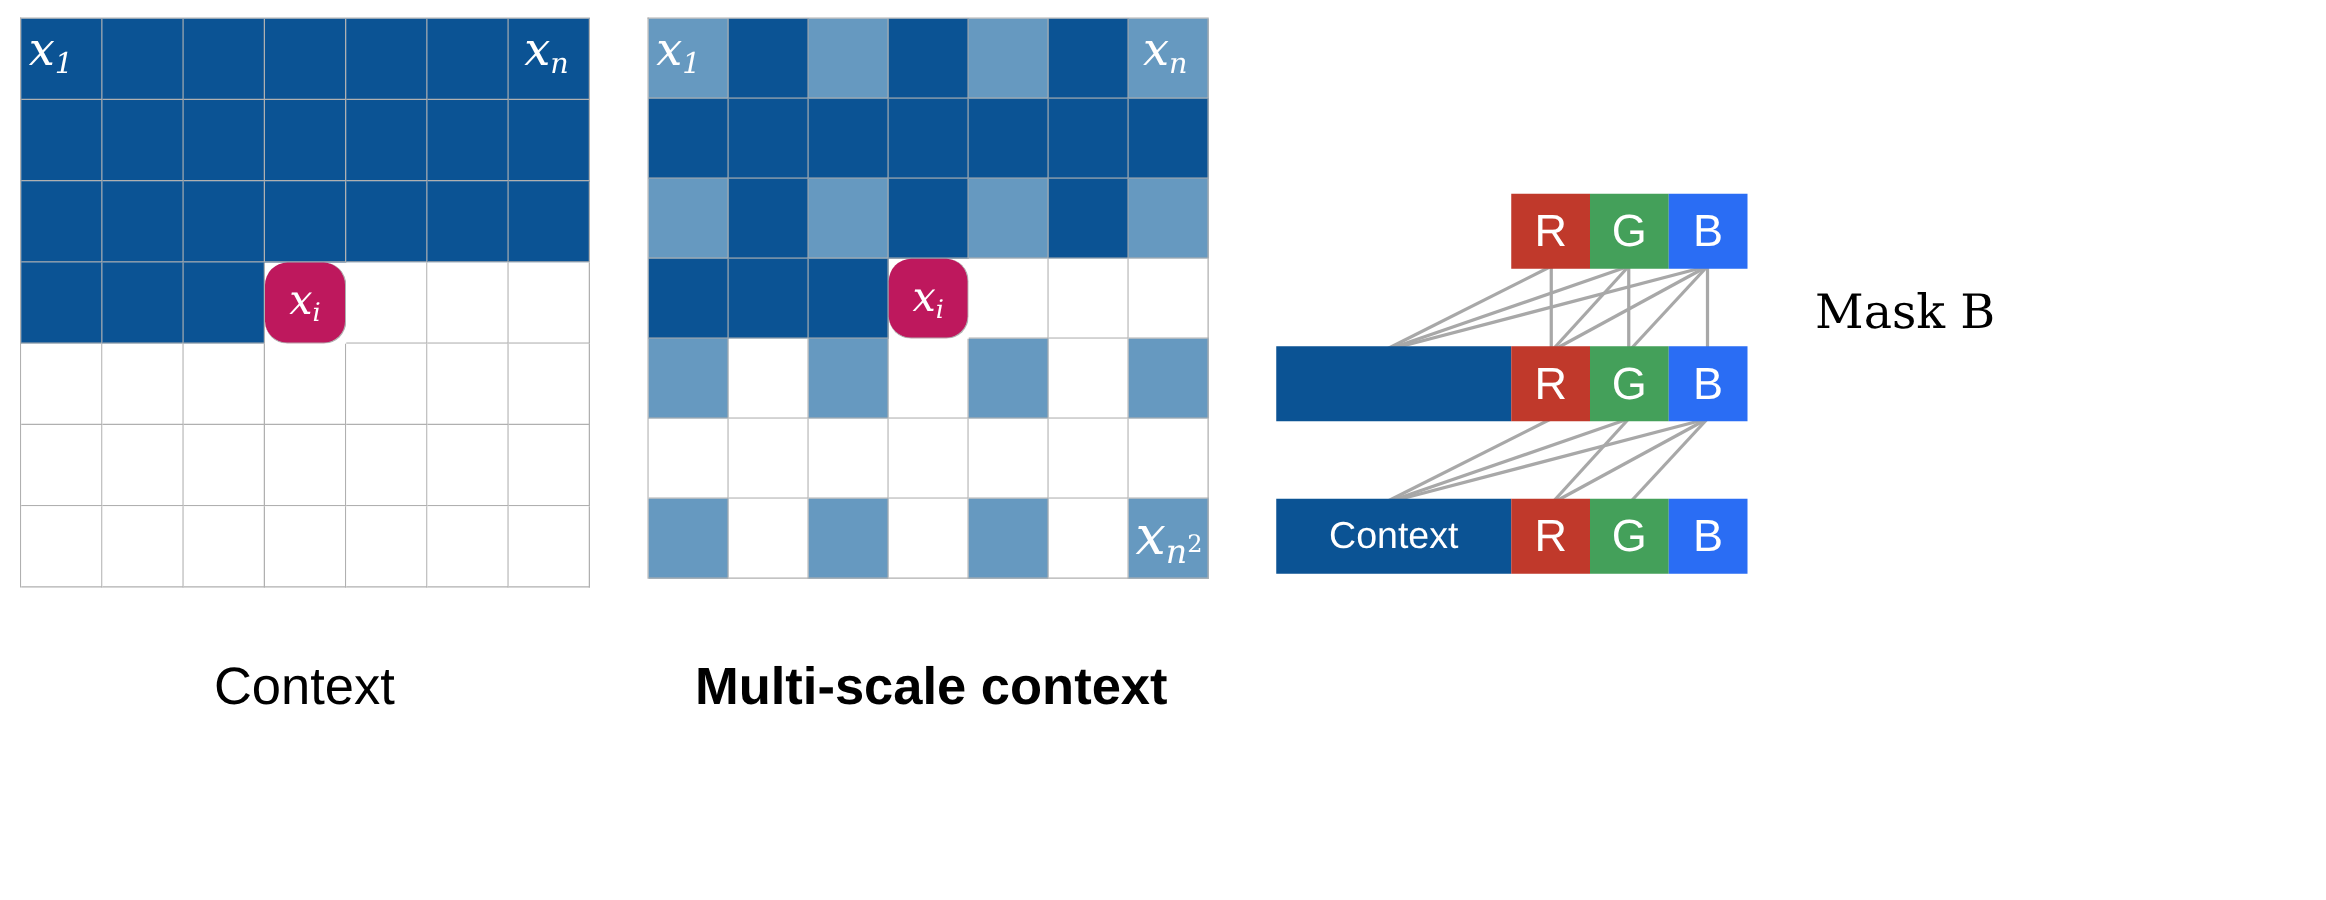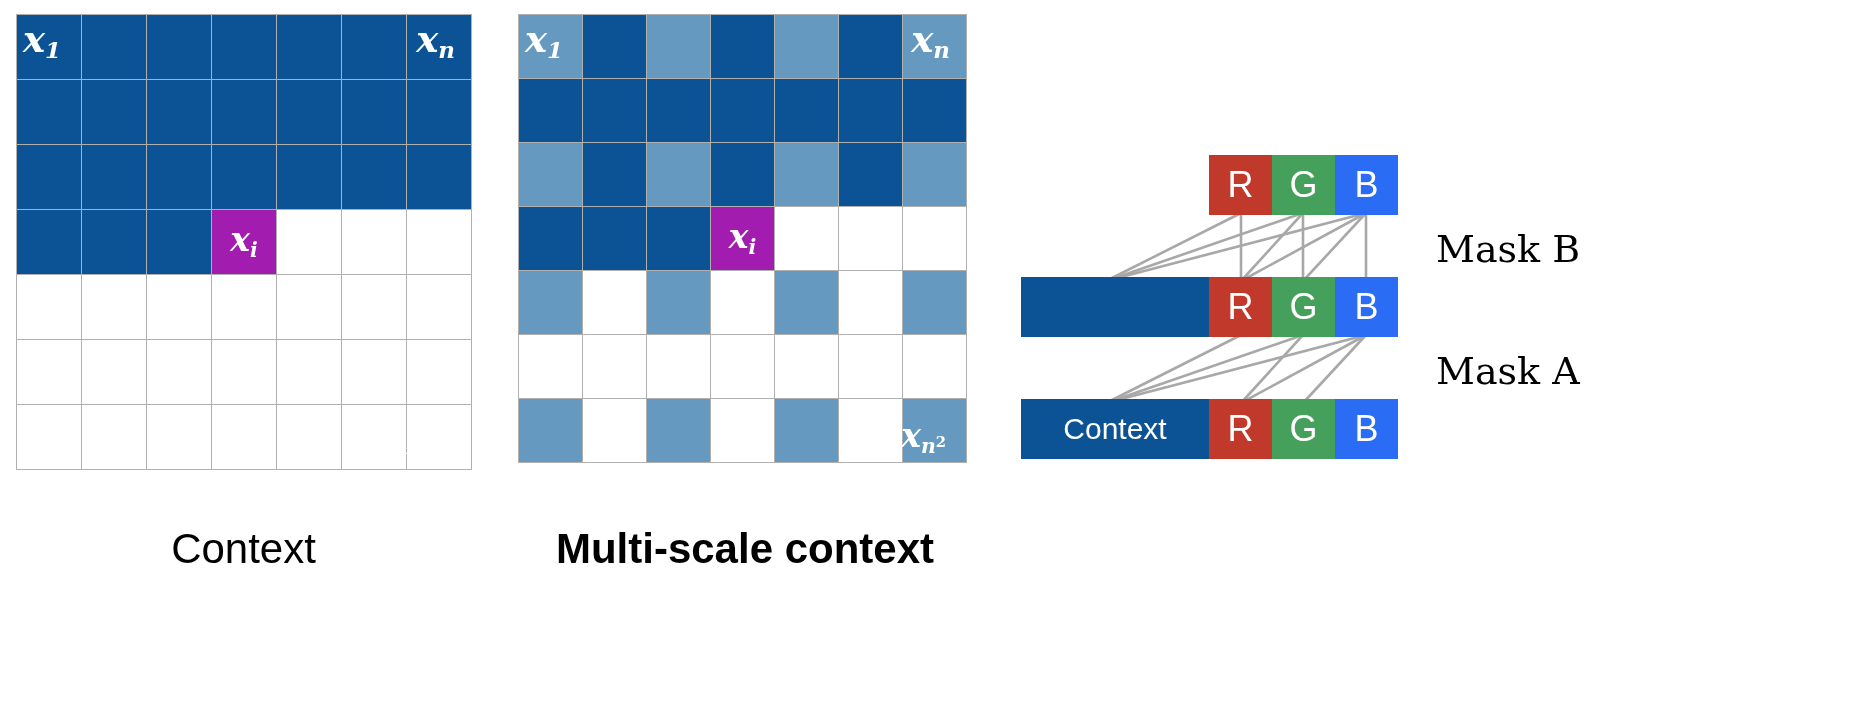--- a/index.html
+++ b/index.html
@@ -14,39 +14,38 @@
   .grid{position:absolute;display:grid;}
   .cell{
     border-right:1.6px solid #b0b0b0;
     border-bottom:1.6px solid #b0b0b0;
     position:relative;
     box-sizing:border-box;
   }
   .cell.c0{background:#ffffff;}
   .cell.c1{background:#6699c0;}
   .cell.c2{background:#0b5394;}
-  .cell.c3{background:#a21caf;}
+  .cell.c3{background:#be185d;border-radius:18px;}
   .grid.outer{
     border-left:1.6px solid #b0b0b0;
     border-top:1.6px solid #b0b0b0;
     box-sizing:content-box;
   }
   .cell .lab{
     position:absolute;
     color:#ffffff;
     font-family:"DejaVu Serif","Liberation Serif",serif;
     font-style:italic;
     white-space:nowrap;
     line-height:1;
-    font-weight:bold;
   }
   .lab.tl{left:6px;top:6px;font-size:37px;}
   .lab.tr{right:16px;top:6px;font-size:37px;}
   .lab.ctr{left:50%;top:50%;transform:translate(-50%,-50%);font-size:33px;}
-  .lab.br{right:20px;bottom:6px;font-size:33px;}
+  .lab.br{right:4px;bottom:6px;font-size:43px;}
   .sub{font-size:.62em;vertical-align:-0.28em;font-style:italic;}
   .sub .sq{font-size:.72em;vertical-align:0.42em;font-style:normal;}
 
   
   .caption{
     position:absolute;text-align:center;
     font-family:"Liberation Sans",sans-serif;
     font-size:42px;color:#000000;white-space:nowrap;
   }
 
@@ -56,21 +55,21 @@
        color:#ffffff;font-size:36px;font-family:"Liberation Sans",sans-serif;}
   .seg.ctxlabel{font-size:30px;}
   .seg.red{background:#c0392b;}
   .seg.green{background:#44a05a;}
   .seg.blue{background:#2a6df4;}
   .seg.navy{background:#0b5394;}
   .wires{position:absolute;left:0;top:0;pointer-events:none;}
   .masklabel{
     position:absolute;
     font-family:"DejaVu Serif","Liberation Serif",serif;
-    font-size:38px;color:#000000;white-space:nowrap;
+    font-size:38px;color:#000000;white-space:nowrap;margin-left:16px;
   }
 </style>
 </head>
 <body>
 
 <div class="panel">
   <div id="left-grid" class="grid outer" style="left: 16px; top: 14px; grid-template-columns: repeat(7, 65px); grid-template-rows: repeat(7, 65px);">
       <div class="cell c2">
         <span class="lab tl">x<span class="sub">1</span></span>
       </div>
@@ -233,14 +232,13 @@
     </div>
 
   <div id="bot-bar" class="bar" style="left:1021px;top:399px;height:60px;">
       <div class="seg navy ctxlabel" style="width: 188px;">Context</div>
       <div class="seg red" style="width: 63px;">R</div>
       <div class="seg green" style="width: 63px;">G</div>
       <div class="seg blue" style="width: 63px;">B</div>
     </div>
 
   <div class="masklabel" style="left:1436px;top:227px;">Mask B</div>
-  <div class="masklabel" style="left:1436px;top:349px;">Mask A</div>
 </div>
 
 </body></html>

